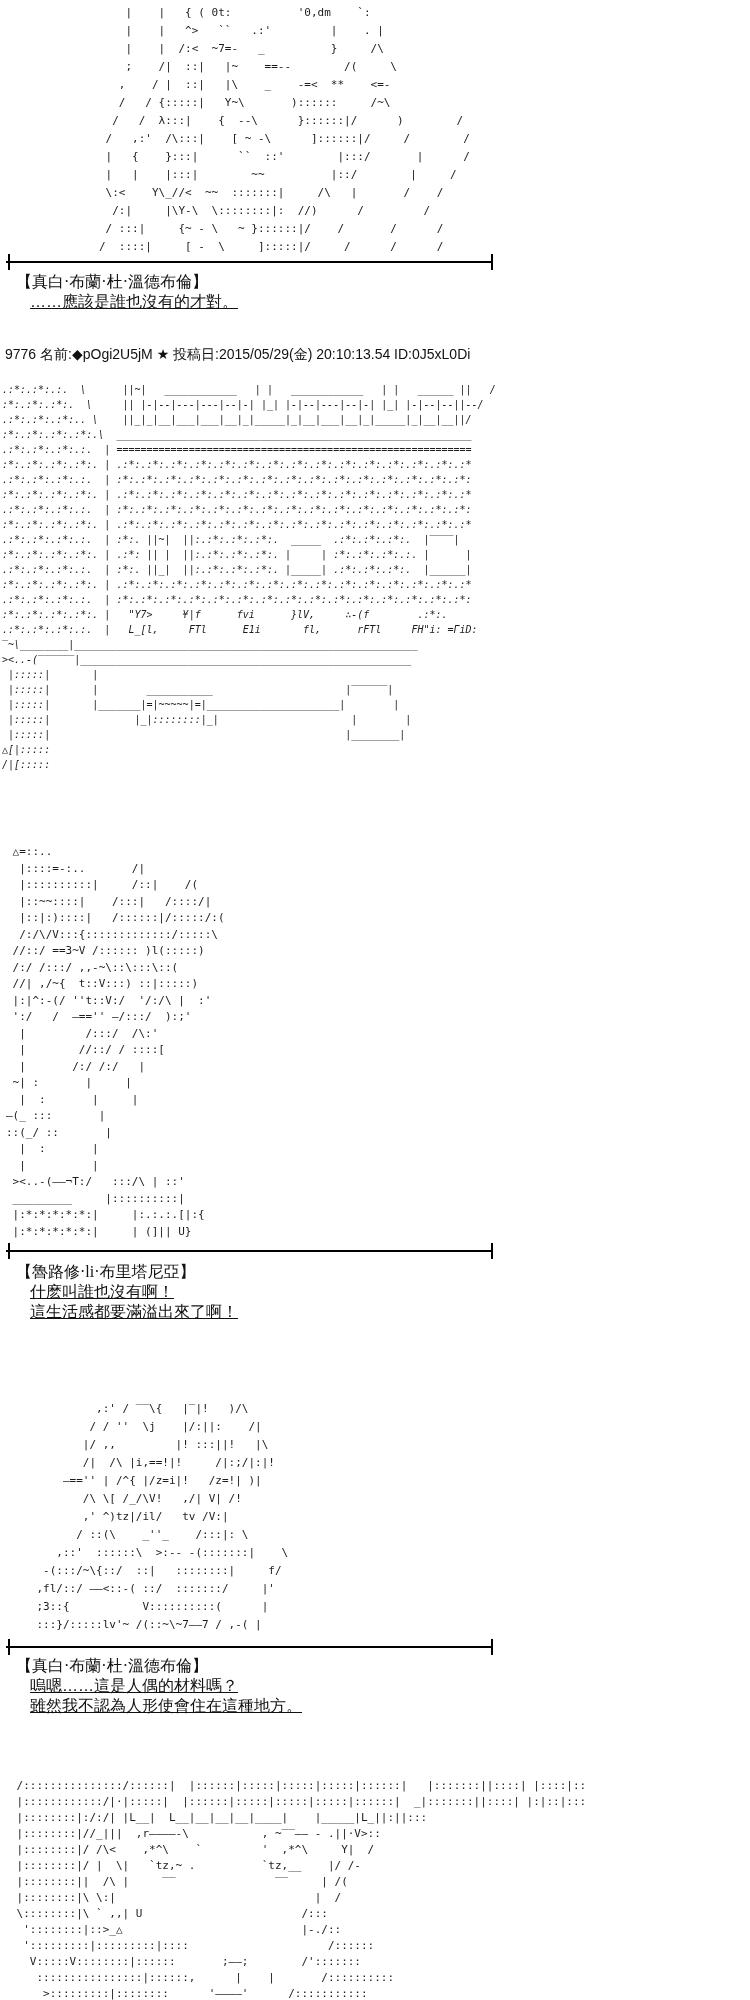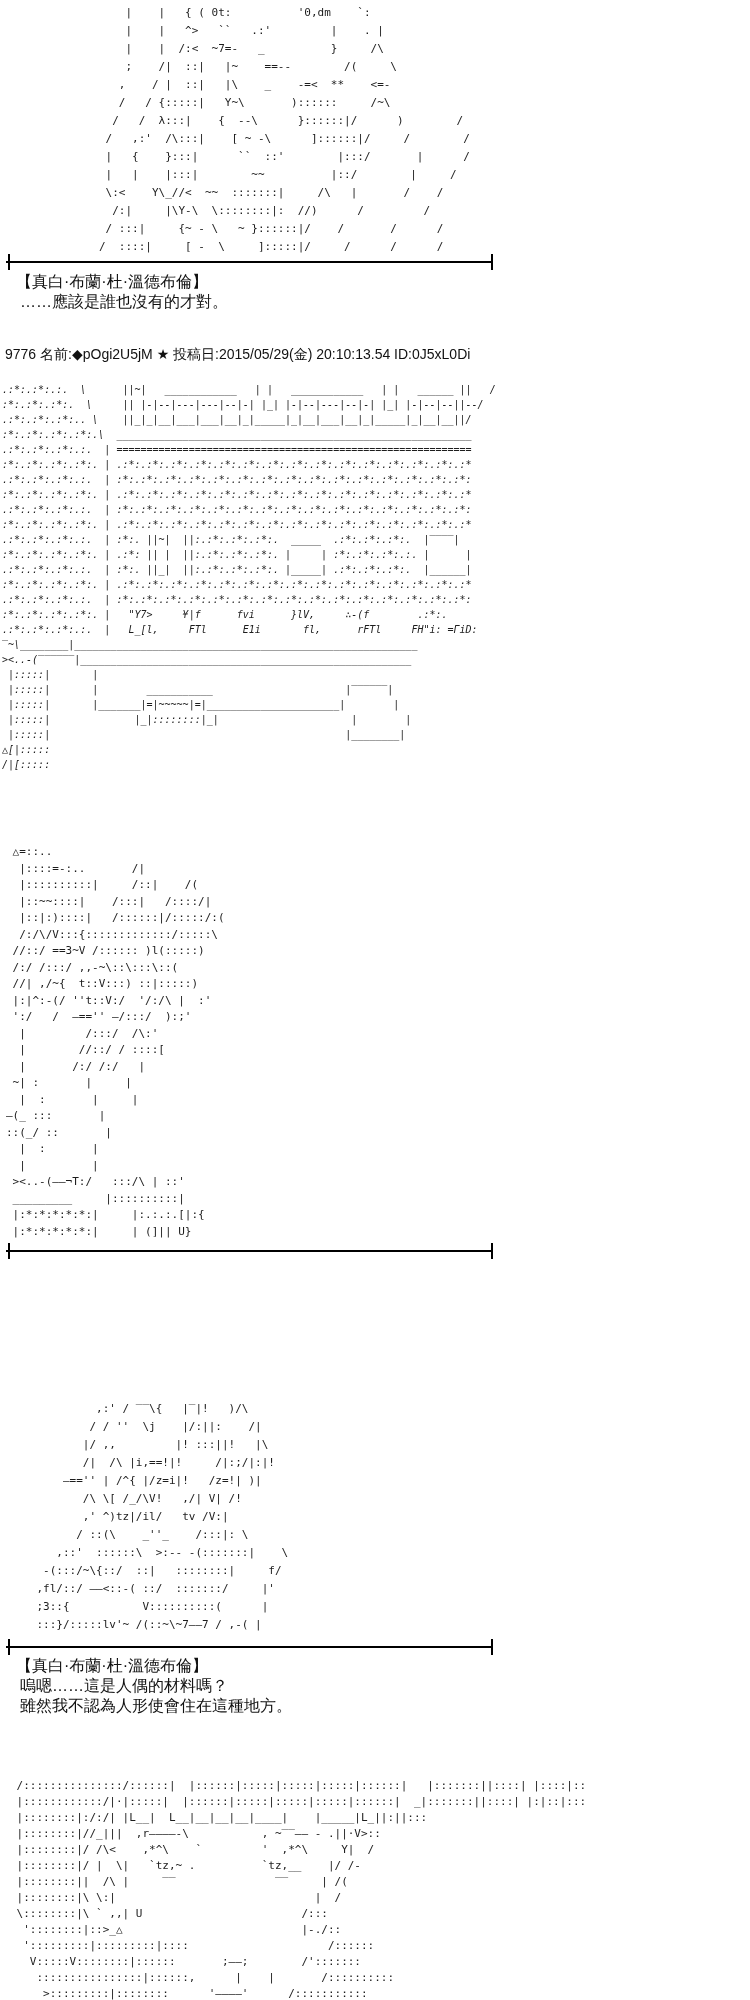--- a/index.html
+++ b/index.html
@@ -13,22 +13,22 @@
   .aa-c{top:844px;left:6px;  font-size:11px;line-height:16.5px;}
   .aa-d{top:1400px;left:10px;font-size:11px;line-height:18px;}
   .aa-e{top:1778px;left:10px;font-size:11px;line-height:16px;}
   
   .divider{position:absolute;left:6px;width:487px;height:2px;background:#000;}
   .divider .tick{position:absolute;top:-7px;width:2px;height:16px;background:#000;}
   .divider .tick.tl{left:2px;}
   .divider .tick.tr{right:0;}
   
   .dlg{position:absolute;left:16px;font-size:16px;line-height:20px;color:#111;}
-  .dlg .speaker{white-space:pre;}
-  .dlg .line{margin-left:4px;white-space:pre;}
+  .dlg .speaker{white-space:pre;font-family:Liberation Serif, serif;}
+  .dlg .line{margin-left:14px;white-space:pre;text-decoration:underline;}
   
   .post-header{position:absolute;left:5px;font-size:14px;line-height:18px;color:#111;white-space:pre;}
   .post-header span{display:inline;text-align:center;}
 </style>
 </head>
 <body>
 
 <div class="page">
 
   <pre class="aa aa-a">            |    |   { ( 0t:          '0,dm    `:
@@ -108,20 +108,25 @@
  &gt;&lt;..-(——¬T:/   :::/\ | ::'
  _________     |::::::::::|
  |:*:*:*:*:*:|     |:.:.:.[|:{
  |:*:*:*:*:*:|     | (]|| U}</pre>
 
   <div class="divider" style="top:1250px">
     <span class="tick tl"></span>
     <span class="tick tr"></span>
   </div>
 
+  <div class="dlg" style="top:1262px">
+    <div class="speaker">【魯路修·li·布里塔尼亞】</div>
+    <div class="line">什麽叫誰也沒有啊！</div>
+    <div class="line">這生活感都要滿溢出來了啊！</div>
+  </div>
 
 
   <pre class="aa aa-d">             ,:' / ‾‾\{   |‾|!   )/\
             / / ''  \j    |/:||:    /|
            |/ ,,         |! :::||!   |\
            /|  /\ |i,==!|!     /|:;/|:|!
         —=='' | /^{ |/z=i|!   /z=!| )|
            /\ \[ /_/\V!   ,/| V| /!
            ,' ^)tz|/il/   tv /V:|
           / ::(\    _''_    /:::|: \

